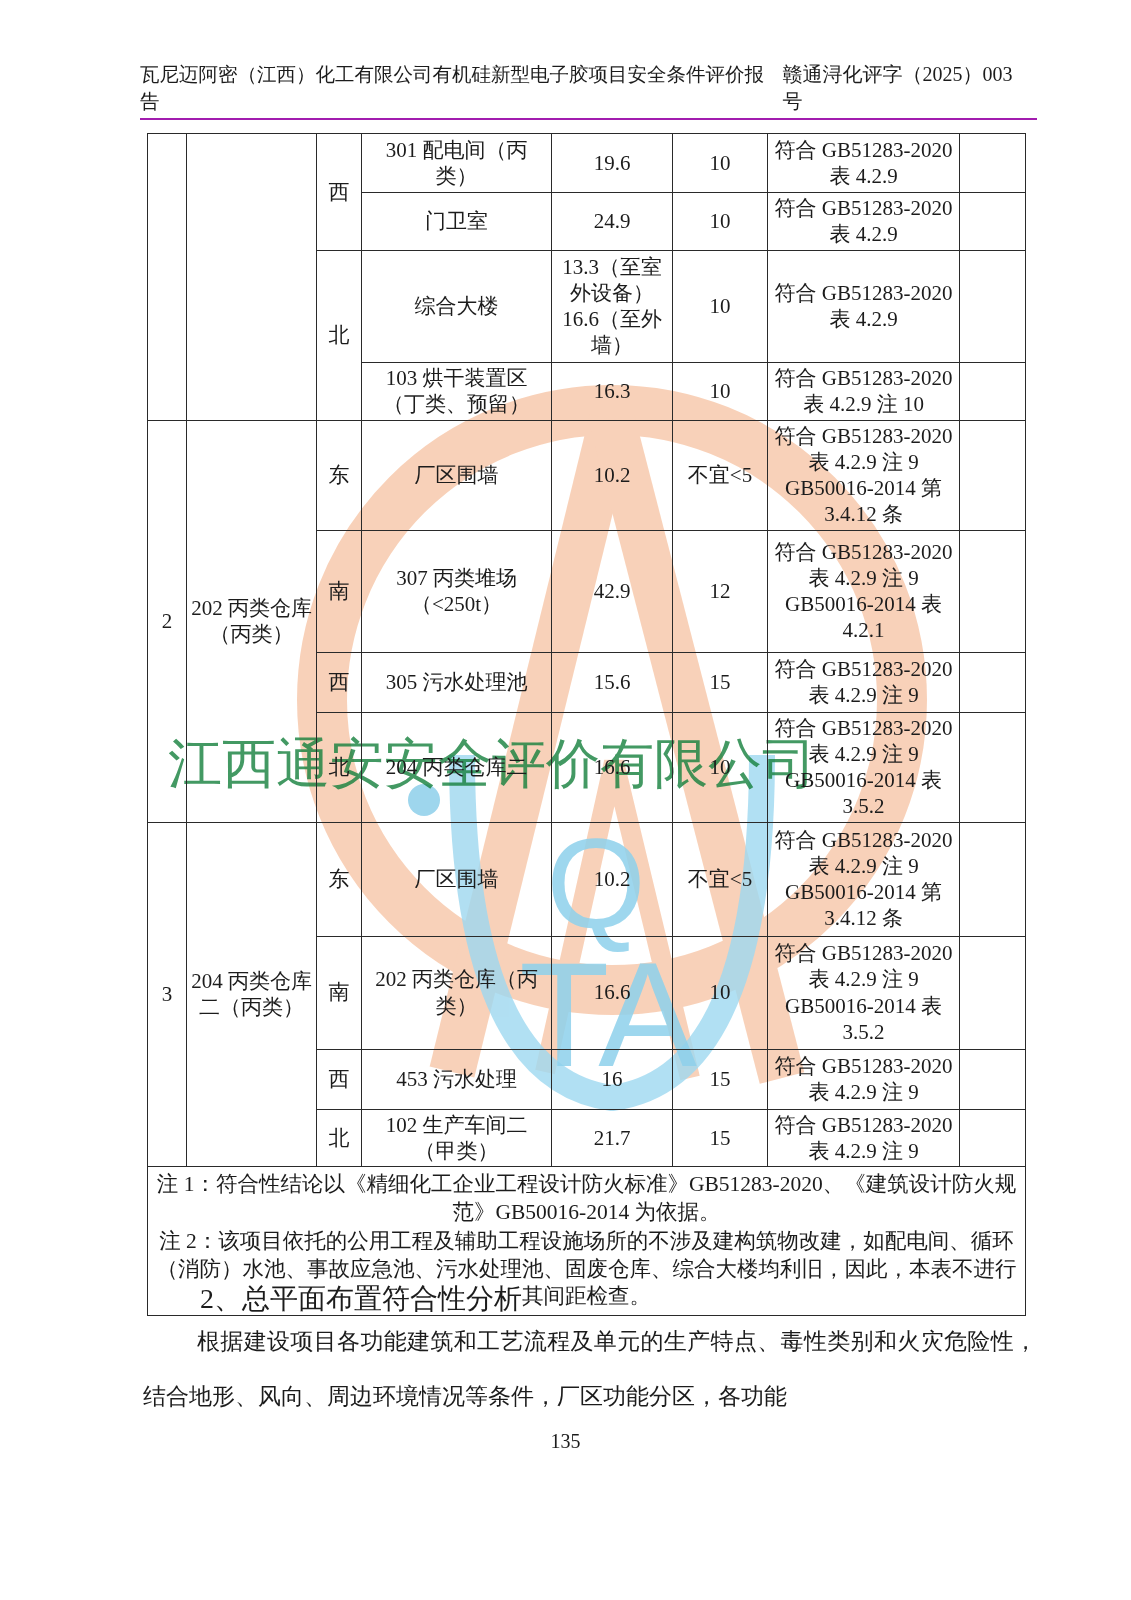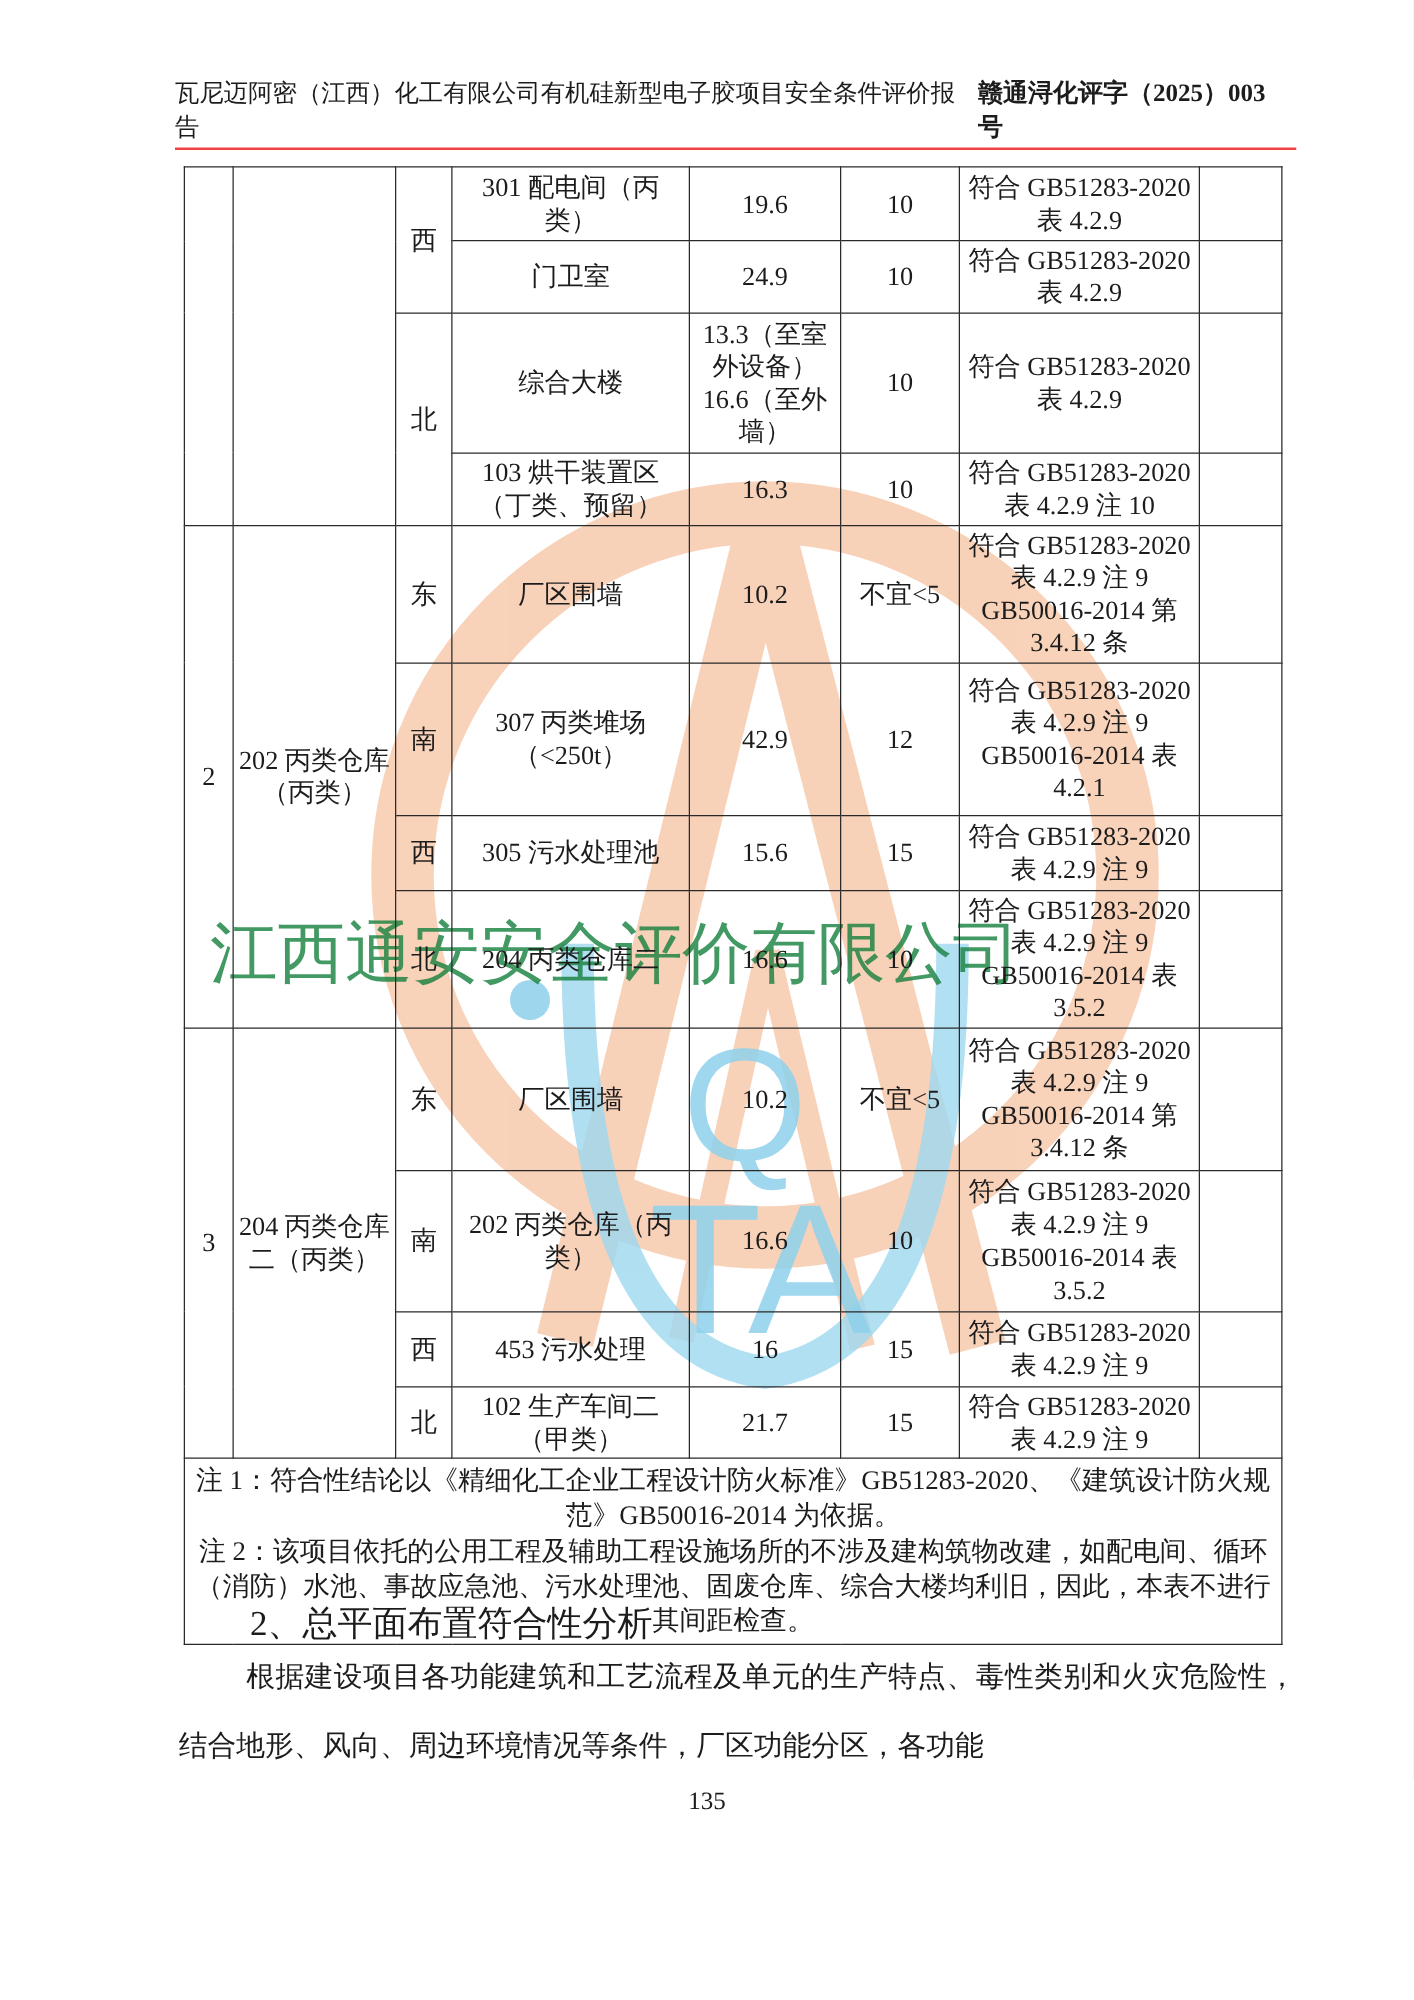--- a/index.html
+++ b/index.html
@@ -12,25 +12,25 @@
   .wm-layer { position:absolute; inset:0; z-index:0; pointer-events:none; }
   .wm-company {
     position:absolute; left:168px; top:736px; width:880px;
     font-family:"Liberation Sans","DejaVu Sans",sans-serif;
     font-size:54px; line-height:1; letter-spacing:0px; white-space:nowrap;
     color:#15803d; opacity:0.8;
   }
   
   .hdr {
     position:absolute; left:140px; top:88px; width:897px; height:30px;
-    border-bottom:2px solid #ef4444; z-index:1;
+    border-bottom:2px solid #a21caf; z-index:1;
     display:flex; justify-content:space-between; align-items:flex-end;
   }
   .hdr-left  { font-size:19.5px; padding-bottom:3px; }
-  .hdr-right { font-size:20px; font-weight:bold; padding-bottom:3px; }
+  .hdr-right { font-size:20px; font-weight:normal; padding-bottom:3px; }
   
   table.spec {
     position:absolute; left:147px; top:133px; width:878px; z-index:1;
     border-collapse:collapse; table-layout:fixed;
     background:transparent;
   }
   table.spec td {
     border:1px solid #2a2a2a; text-align:center; vertical-align:middle;
     font-size:21px; line-height:1.25; padding:2px 3px;
     word-break:break-word; overflow:hidden;

